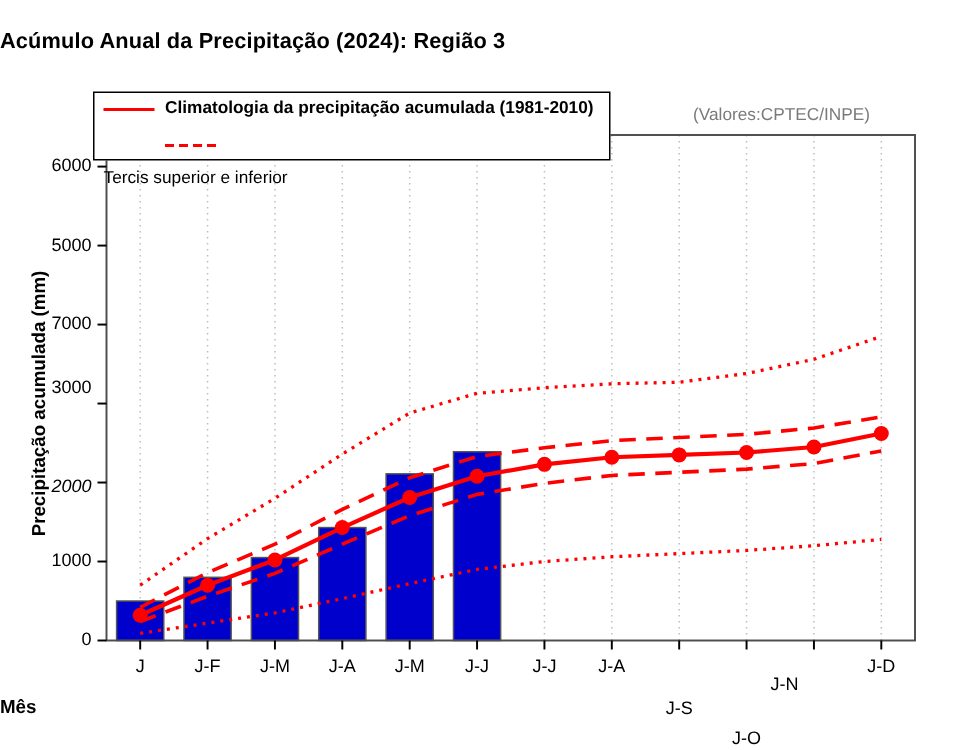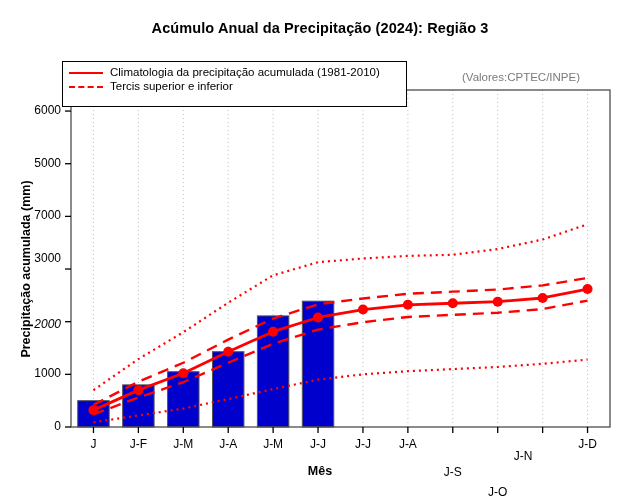--- a/index.html
+++ b/index.html
@@ -16,21 +16,20 @@
   }
   #root {
     position: absolute;
     left: 0; top: 0;
     width: 640px; height: 500px;
   }
   .chart-title {
     position: absolute;
     left: 0; top: 20px;
     width: 640px;
-    text-align: center;
     font-size: 14.5px;
     font-weight: bold;
     color: #000;
     letter-spacing: 0.1px;
   }
   .ylabel {
     position: absolute;
     left: -124px;
     top: 262px;
     width: 300px;
@@ -39,21 +38,21 @@
     font-weight: bold;
     color: #000;
     transform: rotate(-90deg);
     transform-origin: center center;
   }
   .xlabel {
     position: absolute;
     left: 0;
     top: 464px;
     width: 640px;
-    text-align: center;
+    text-align: left;
     font-size: 12.5px;
     font-weight: bold;
     color: #000;
   }
   #plot-svg {
     position: absolute;
     left: 0; top: 0;
   }
   .legend-box {
     position: absolute;
@@ -65,22 +64,22 @@
     border: 1px solid #000000;
     box-sizing: border-box;
   }
   .legend-row {
     position: absolute;
     left: 6px;
     height: 14px;
     display: flex;
     align-items: center;
   }
-  .legend-row.r0 { top: 3px; }
-  .legend-row.r1 { top: 17px; }
+  .legend-row.r0 { top: 3px; font-weight: bold; }
+  .legend-row.r1 { top: 17px; flex-direction: column; }
   .legend-row.r2 { top: 31px; }
   .legend-swatch {
     width: 34px;
     height: 12px;
     margin-right: 7px;
     flex: 0 0 34px;
     position: relative;
   }
   .legend-swatch i {
     position: absolute;

